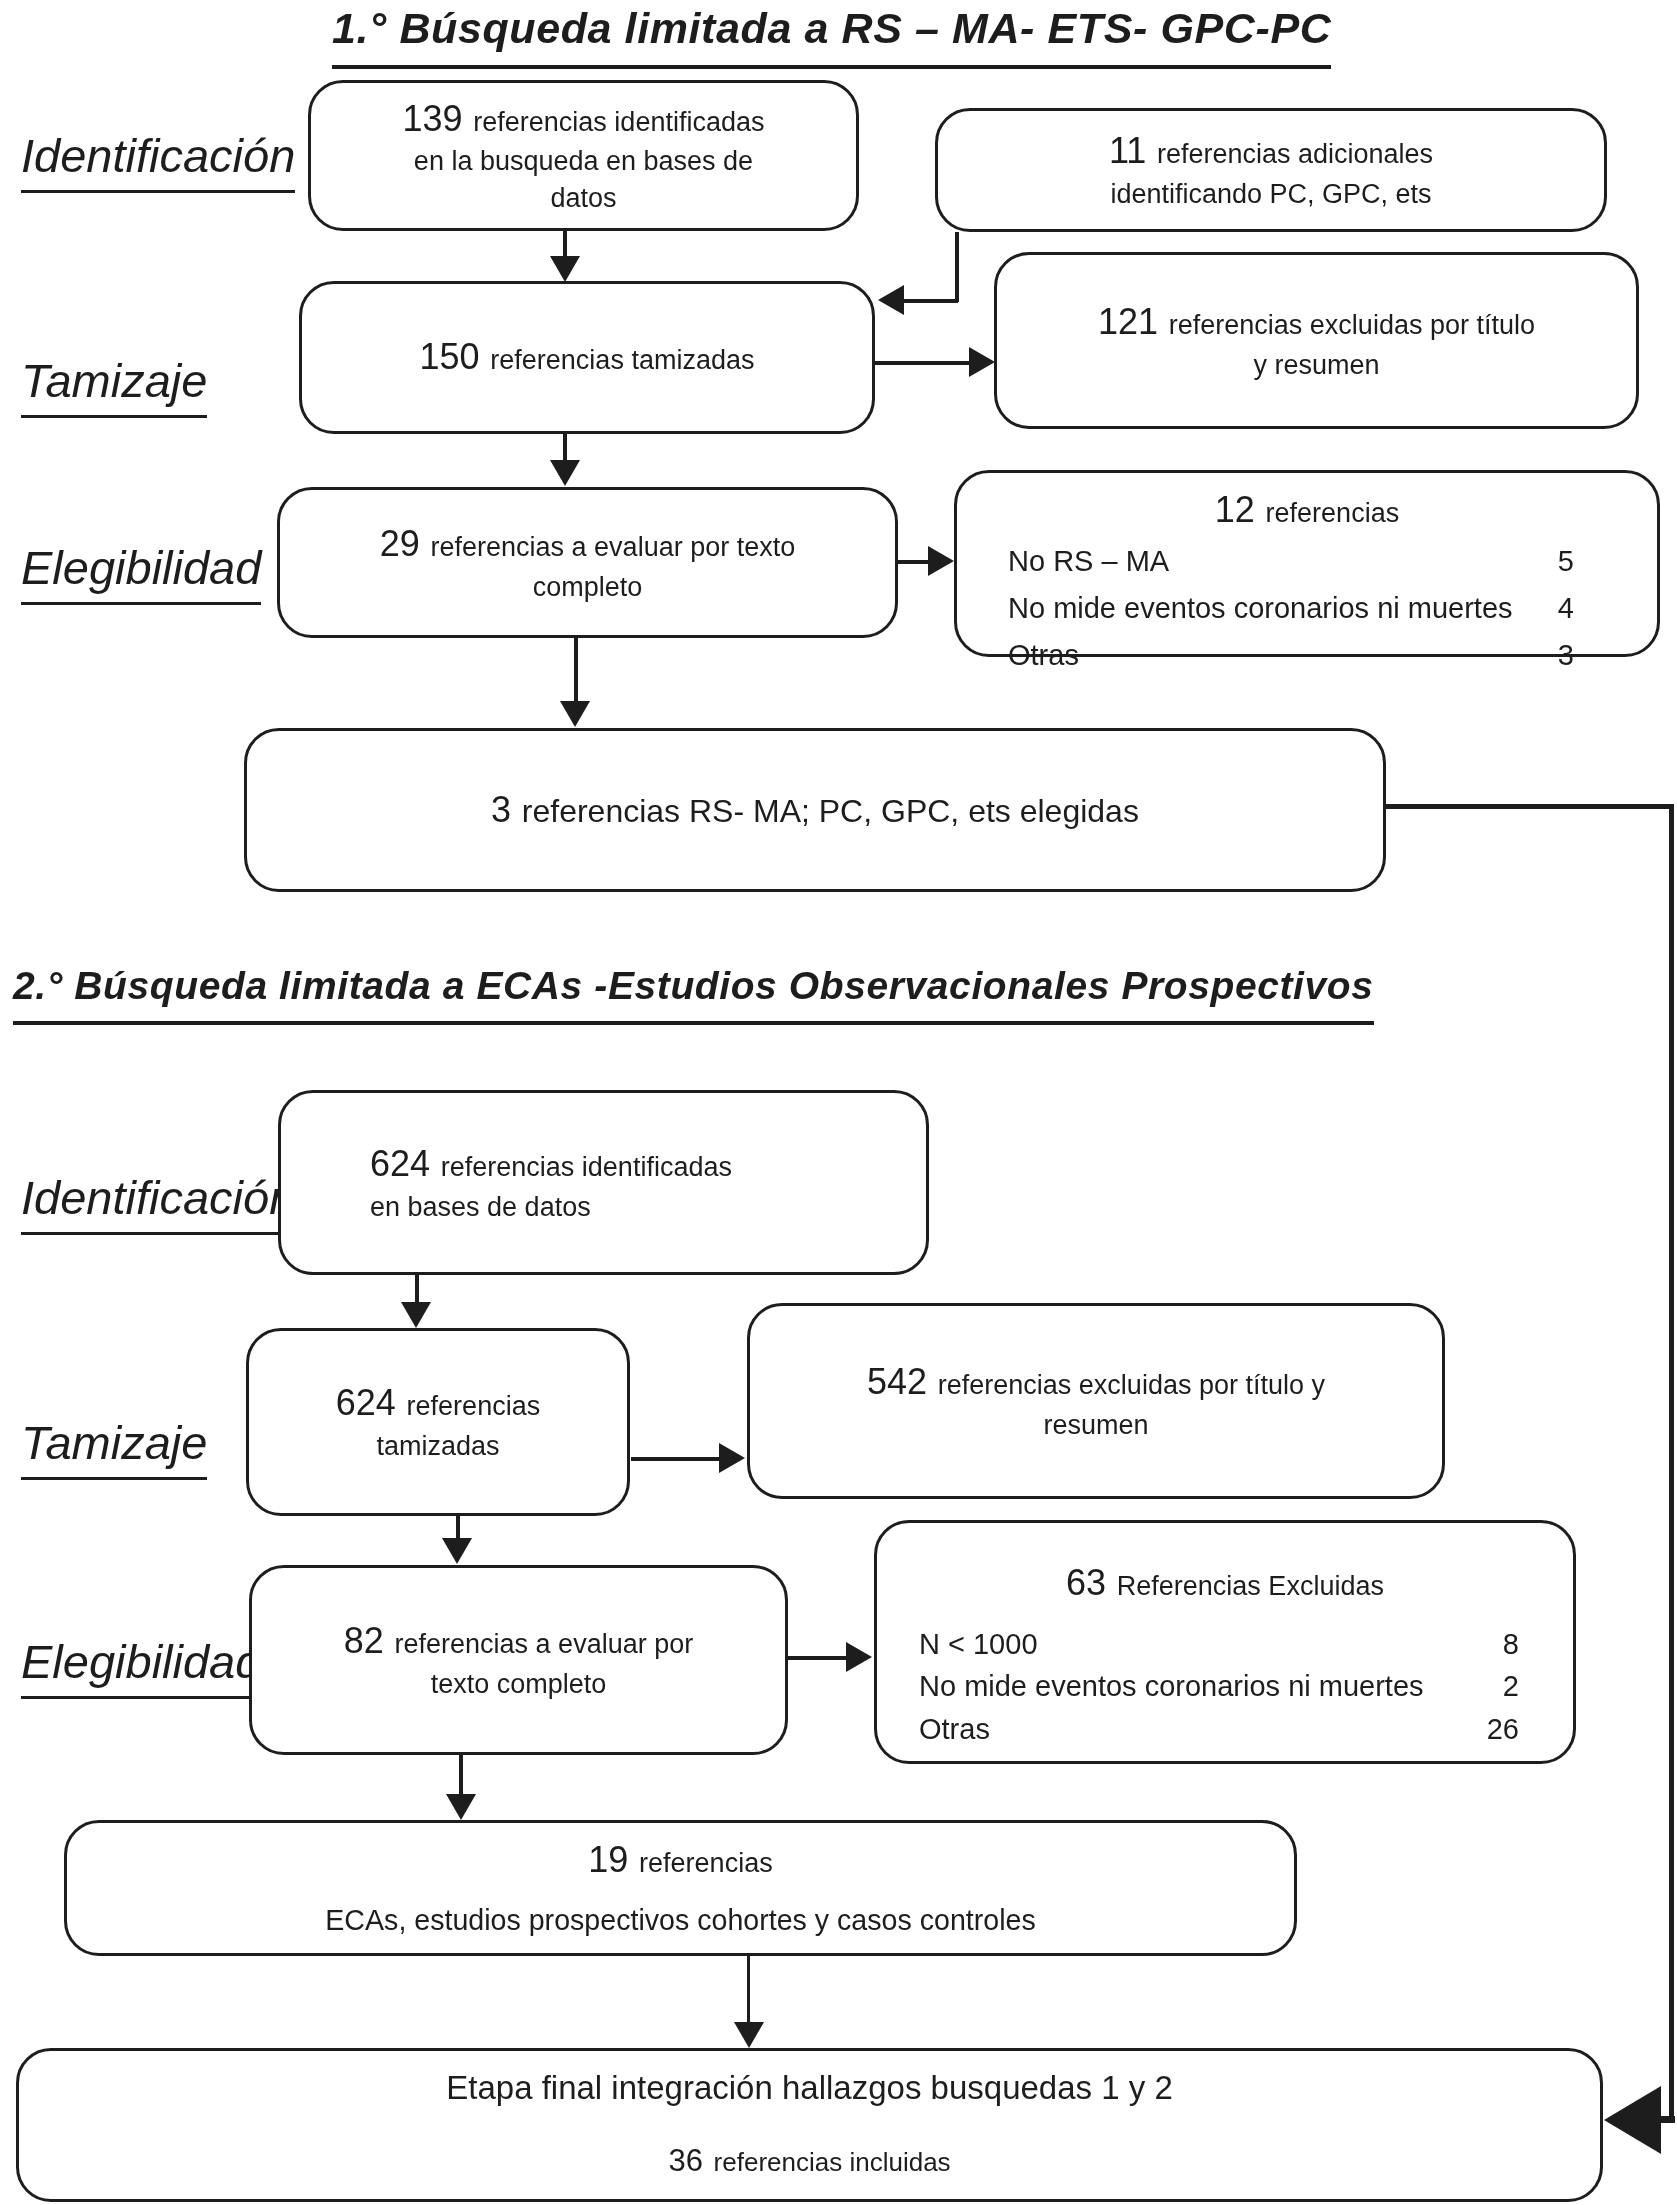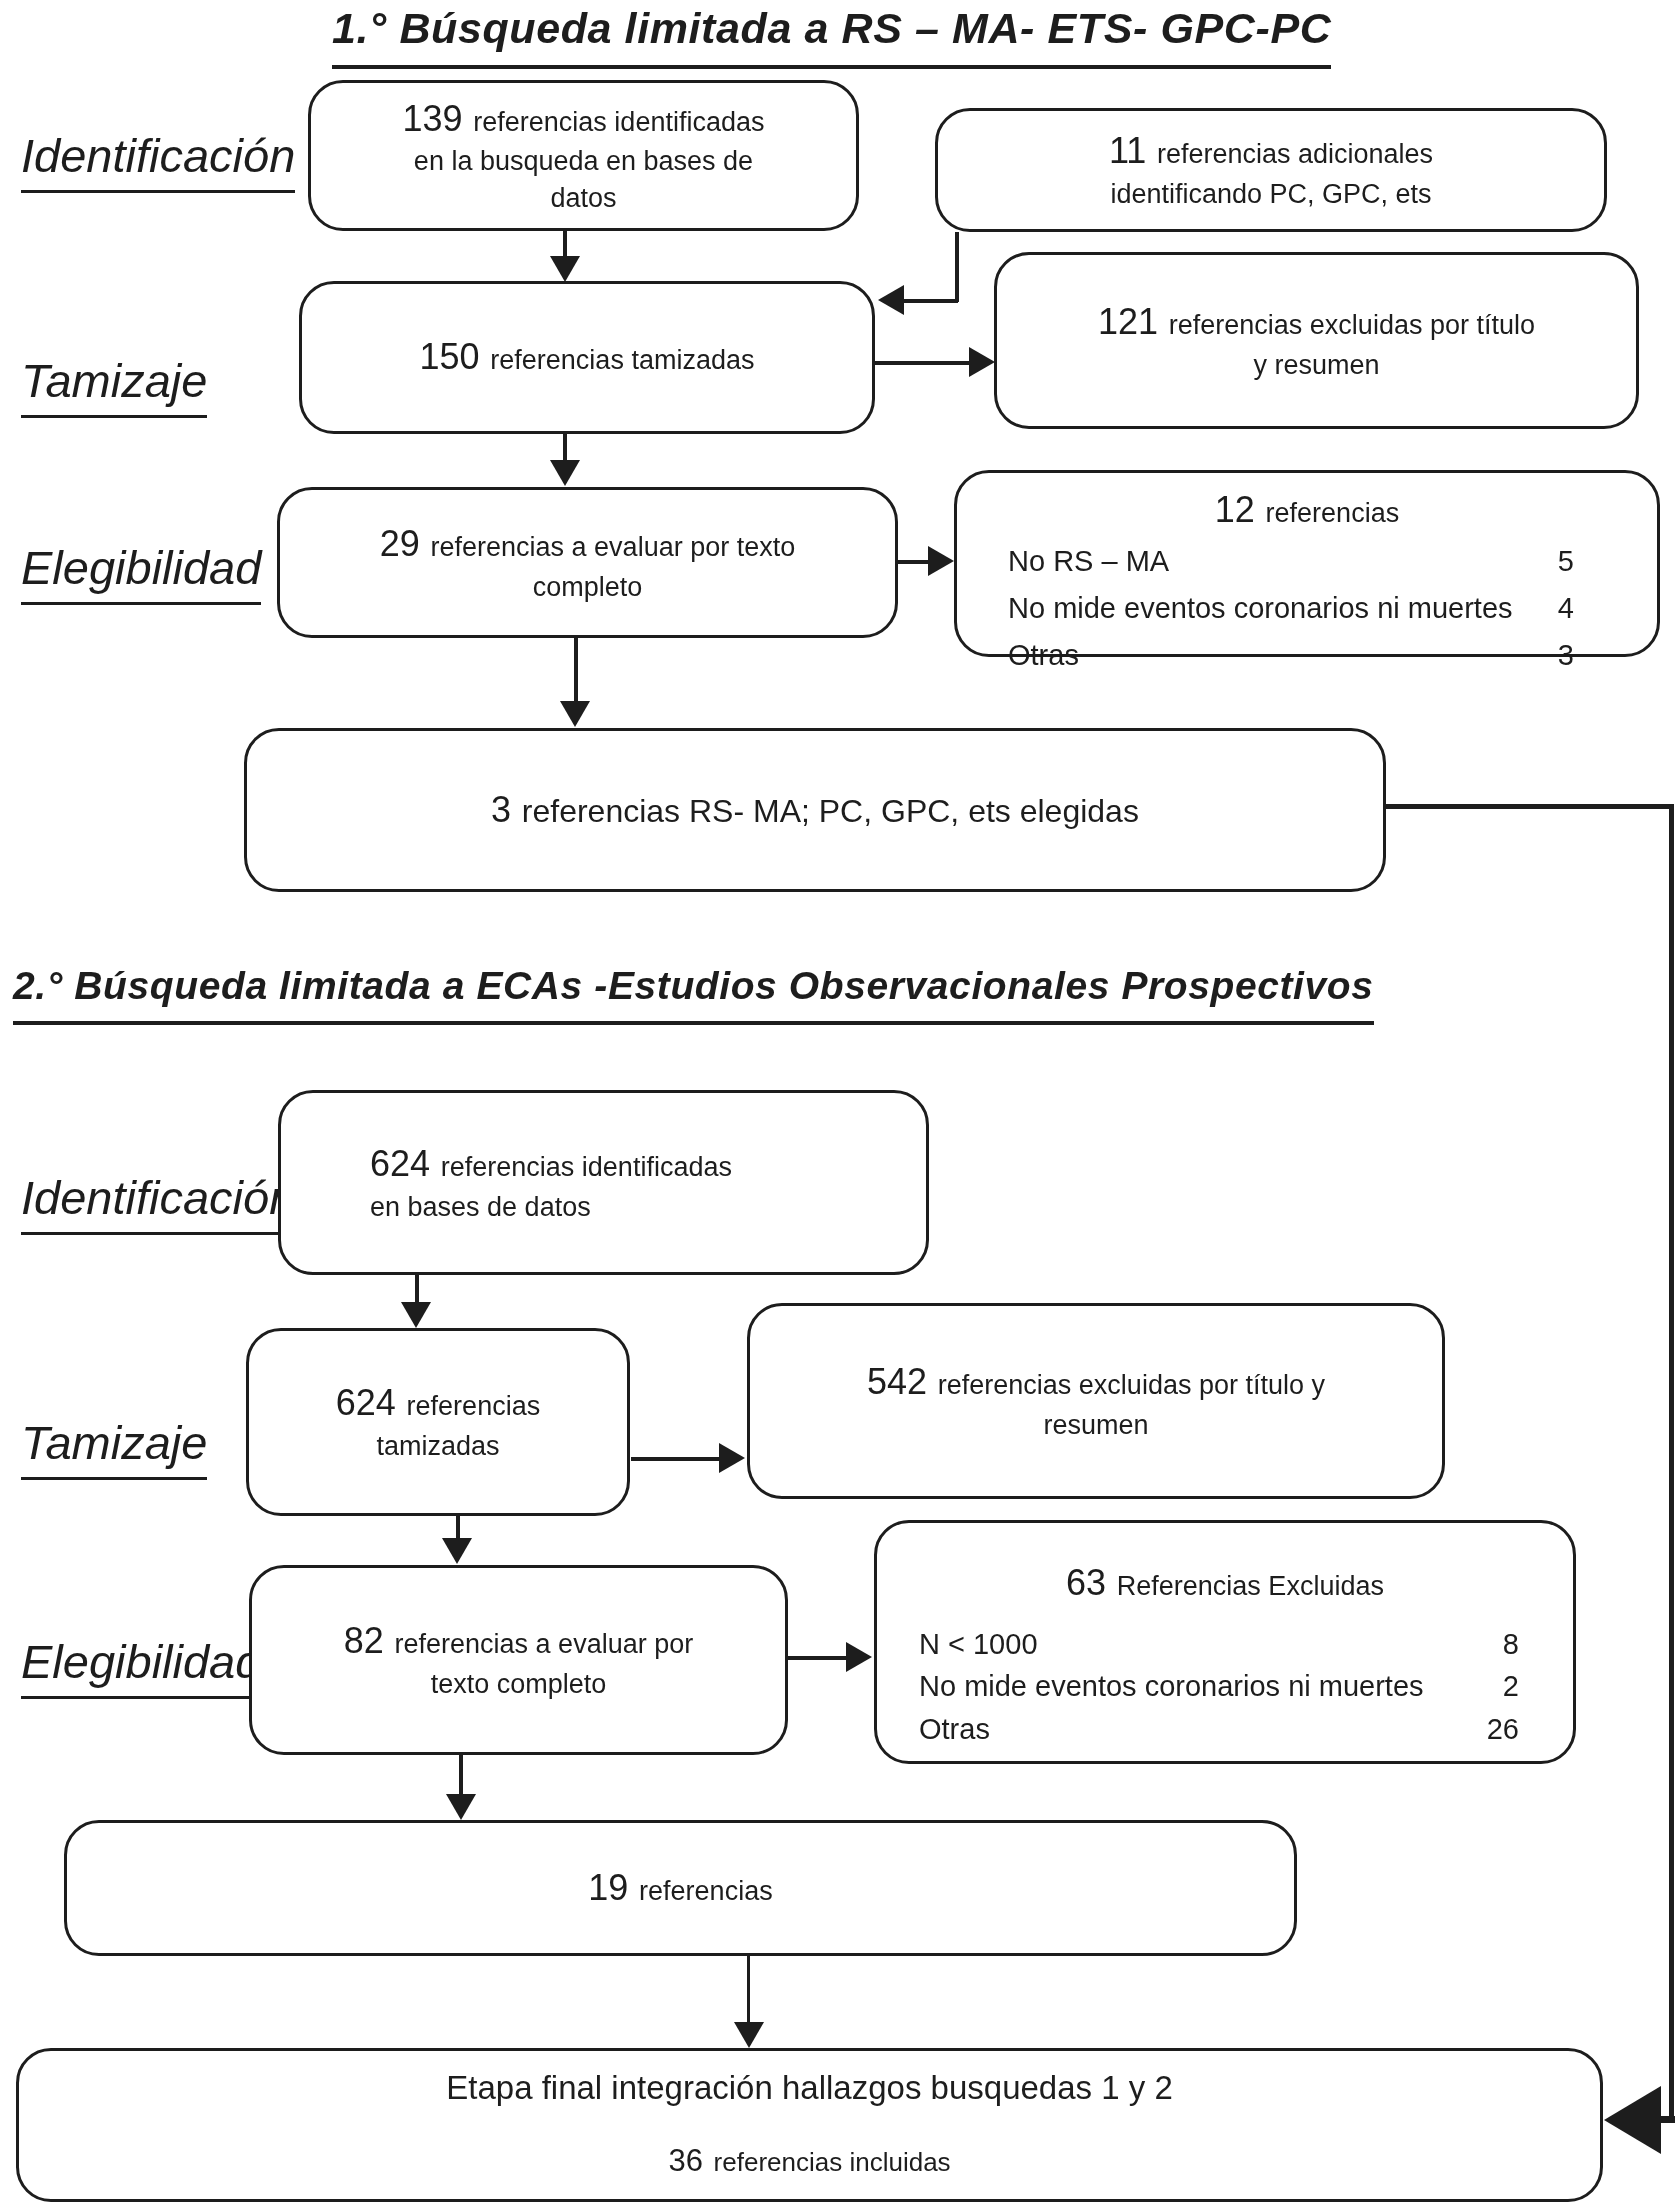--- a/index.html
+++ b/index.html
@@ -206,20 +206,21 @@
         <span class="cnt">26</span>
       </div>
   </div>
 </div>
 
 <div class="line" style="left:459px; top:1755px; width:3.6px; height:42px;"></div>
 <div class="head-down" style="left:446px; top:1794px;"></div>
 
 <div class="box thick" style="left:64px; top:1820px; width:1233px; height:136px; padding:16px 48px;">
   <div class="bl"><span class="num">19</span><span class="txt">referencias</span></div>
+  <div class="bl sub-line">ECAs,  estudios prospectivos cohortes y casos controles</div>
 </div>
 
 <div class="line" style="left:747px; top:1956px; width:3px; height:67px;"></div>
 <div class="head-down" style="left:734px; top:2022px;"></div>
 
 <div class="box thick" style="left:16px; top:2048px; width:1587px; height:154px; padding:0 71px;">
   <div class="bl final-line1">Etapa final integración hallazgos busquedas 1 y 2</div>
   <div class="bl final-line2"><span class="num">36</span><span class="txt">referencias incluidas</span></div>
 </div>
 

